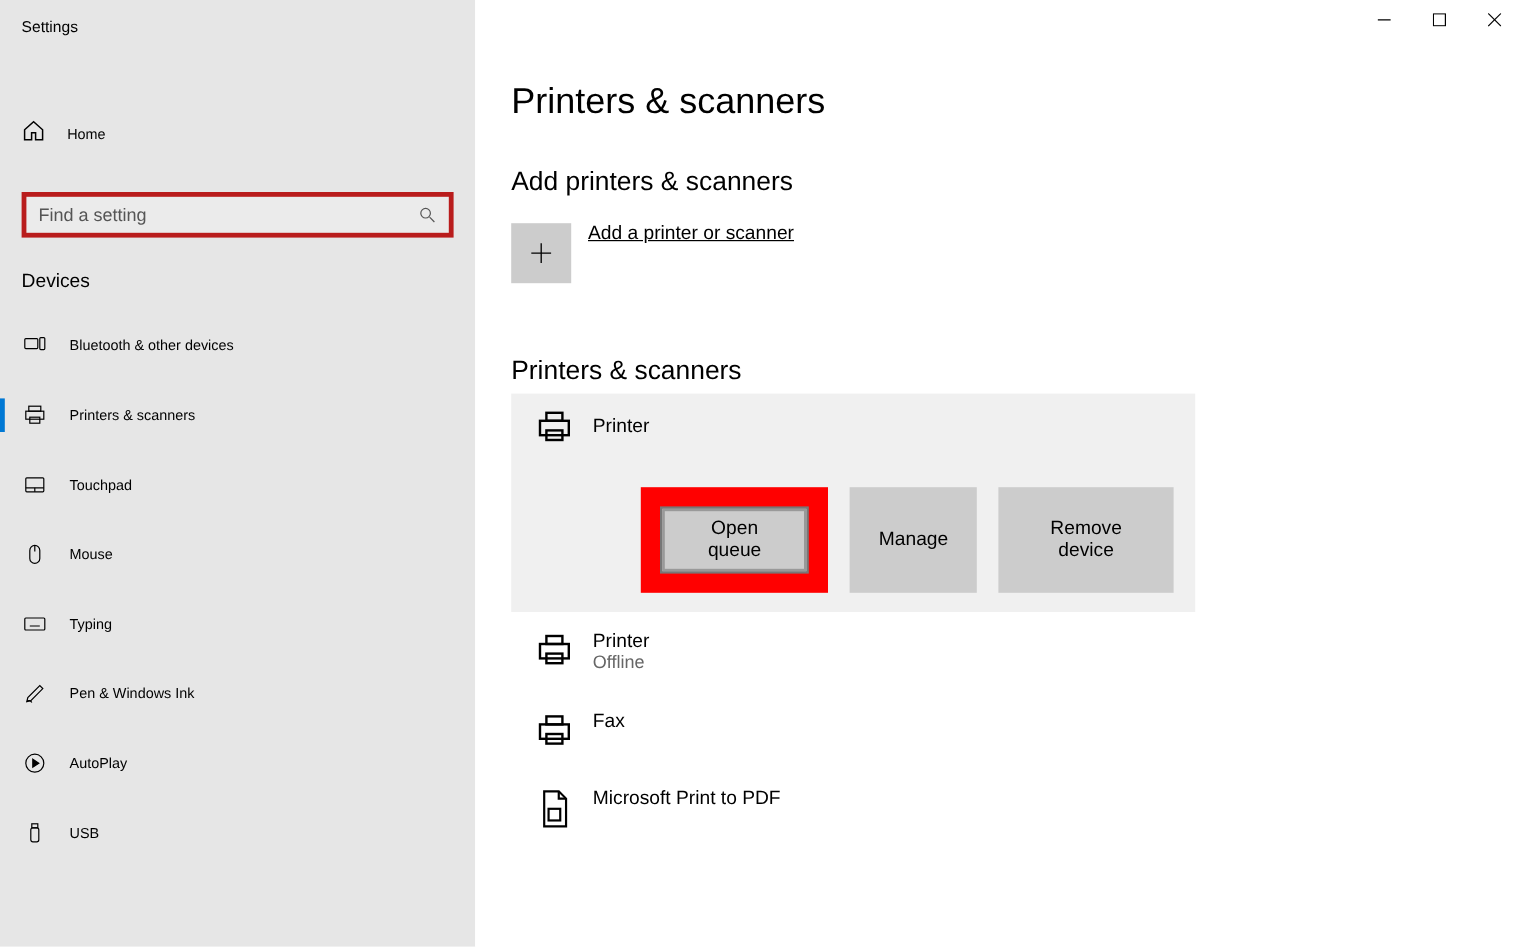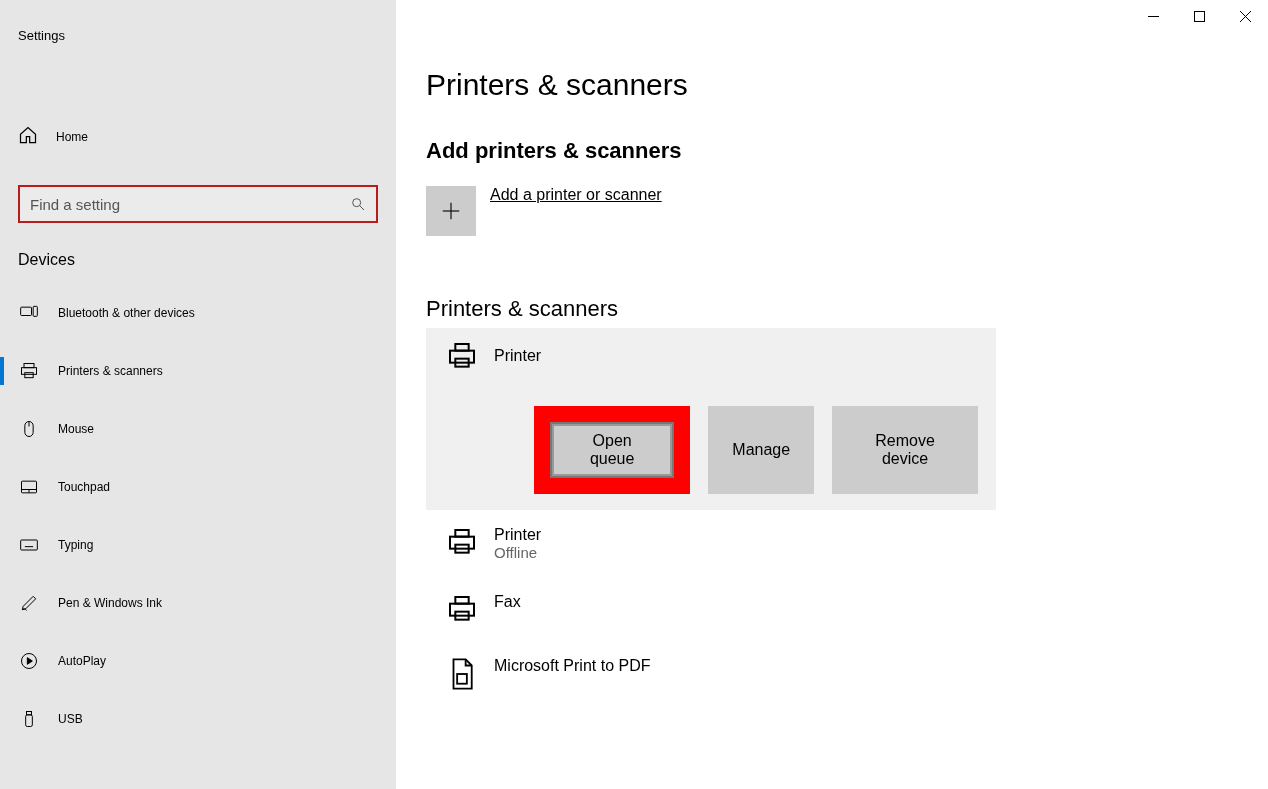--- a/index.html
+++ b/index.html
@@ -1,41 +1,41 @@
 <!DOCTYPE html>
 <html><head>
   <meta charset="utf-8">
   <style>
     * { margin: 0; padding: 0; box-sizing: border-box; font-family: "Segoe UI", Arial, sans-serif; }
     body { width: 1268px; height: 789px; background: #ffffff; display: flex; overflow: hidden; }
 
     
     .sidebar { width: 396px; background: #e6e6e6; padding: 0; position: relative; }
-    .sidebar-title { padding: 28px 18px; font-size: 13px; color: #000; }
+    .sidebar-title { padding: 15px 18px; font-size: 13px; color: #000; }
     .home-row { display: flex; align-items: center; padding: 14px 18px; gap: 18px; margin-top: 40px; }
     .home-icon svg { width: 20px; height: 20px; }
     .home-label { font-size: 12px; color: #000; }
-    .search-box { margin: 22px 18px 0 18px; border: 2px solid #b91c1c; background: #ebebeb; display: flex; align-items: center; height: 38px; padding: 0 10px; }
+    .search-box { margin: 22px 18px 0 18px; border: 4px solid #b91c1c; background: #ebebeb; display: flex; align-items: center; height: 38px; padding: 0 10px; }
     .search-input { flex: 1; border: none; background: transparent; font-size: 15px; color: #555; outline: none; }
     .search-input::placeholder { color: #555; }
     .search-icon { width: 16px; height: 16px; stroke: #555; fill: none; }
     .category-label { font-weight: 400; font-size: 16px; padding: 28px 18px 10px 18px; color: #000; }
     .nav-item { display: flex; align-items: center; padding: 14px 18px; gap: 18px; margin-top: 10px; position: relative; }
     .nav-item.selected::before { content: ""; position: absolute; left: 0; top: 10px; bottom: 10px; width: 4px; background: #0078d4; }
     .nav-item .nav-icon { width: 22px; display: flex; align-items: center; justify-content: center; }
     .nav-item .nav-icon svg { width: 20px; height: 20px; stroke: #000; fill: none; stroke-width: 1.2; }
     .nav-label { font-size: 12px; color: #000; }
 
     
     .main { flex: 1; background: #ffffff; position: relative; padding: 0 30px; }
     .window-controls { position: absolute; top: 0; right: 0; display: flex; }
     .win-btn { width: 46px; height: 32px; display: flex; align-items: center; justify-content: center; }
     .win-btn svg { width: 11px; height: 11px; stroke: #000; fill: none; stroke-width: 1; }
     .page-title { font-size: 30px; font-weight: 400; margin-top: 68px; }
-    .section-heading { font-size: 22px; font-weight: 700; margin-top: 36px; }
+    .section-heading { font-size: 22px; font-weight: 400; margin-top: 36px; }
     .add-row { display: flex; gap: 14px; margin-top: 22px; text-decoration: underline; }
     .add-box { width: 50px; height: 50px; background: #cccccc; display: flex; align-items: center; justify-content: center; }
     .add-box svg { width: 22px; height: 22px; stroke: #000; stroke-width: 1.2; }
     .add-label { font-size: 16px; }
 
     .section-heading2 { font-size: 22px; font-weight: 400; margin-top: 60px; margin-bottom: 6px; }
 
     .printer-row { display: flex; align-items: flex-start; gap: 14px; padding: 16px 18px; }
     .printer-row.selected { background: #f0f0f0; width: 570px; flex-direction: column; padding: 12px 18px 16px 18px; }
     .printer-row.selected .top { display: flex; align-items: center; gap: 14px; }
@@ -92,35 +92,35 @@
           <rect x="6" y="3" width="12" height="5"></rect>
           <rect x="3" y="8" width="18" height="8"></rect>
           <rect x="7" y="14" width="10" height="6"></rect>
         </svg>
       </span>
     <span class="nav-label">Printers &amp; scanners</span>
   </div>
   <div class="nav-item">
     <span class="nav-icon">
         <svg viewBox="0 0 24 24">
-          <rect x="7" y="3" width="10" height="18" rx="5"></rect>
-          <line x1="12" y1="3" x2="12" y2="9"></line>
-        </svg>
-      </span>
-    <span class="nav-label">Mouse</span>
-  </div>
-  <div class="nav-item">
-    <span class="nav-icon">
-        <svg viewBox="0 0 24 24">
           <rect x="3" y="5" width="18" height="14" rx="1"></rect>
           <line x1="3" y1="15" x2="21" y2="15"></line>
           <line x1="12" y1="15" x2="12" y2="19"></line>
         </svg>
       </span>
     <span class="nav-label">Touchpad</span>
+  </div>
+  <div class="nav-item">
+    <span class="nav-icon">
+        <svg viewBox="0 0 24 24">
+          <rect x="7" y="3" width="10" height="18" rx="5"></rect>
+          <line x1="12" y1="3" x2="12" y2="9"></line>
+        </svg>
+      </span>
+    <span class="nav-label">Mouse</span>
   </div>
   <div class="nav-item">
     <span class="nav-icon">
         <svg viewBox="0 0 24 24">
           <rect x="2" y="6" width="20" height="12" rx="1"></rect>
           <line x1="6" y1="10" x2="6" y2="10"></line>
           <line x1="10" y1="10" x2="10" y2="10"></line>
           <line x1="14" y1="10" x2="14" y2="10"></line>
           <line x1="18" y1="10" x2="18" y2="10"></line>
           <line x1="7" y1="14" x2="17" y2="14"></line>

